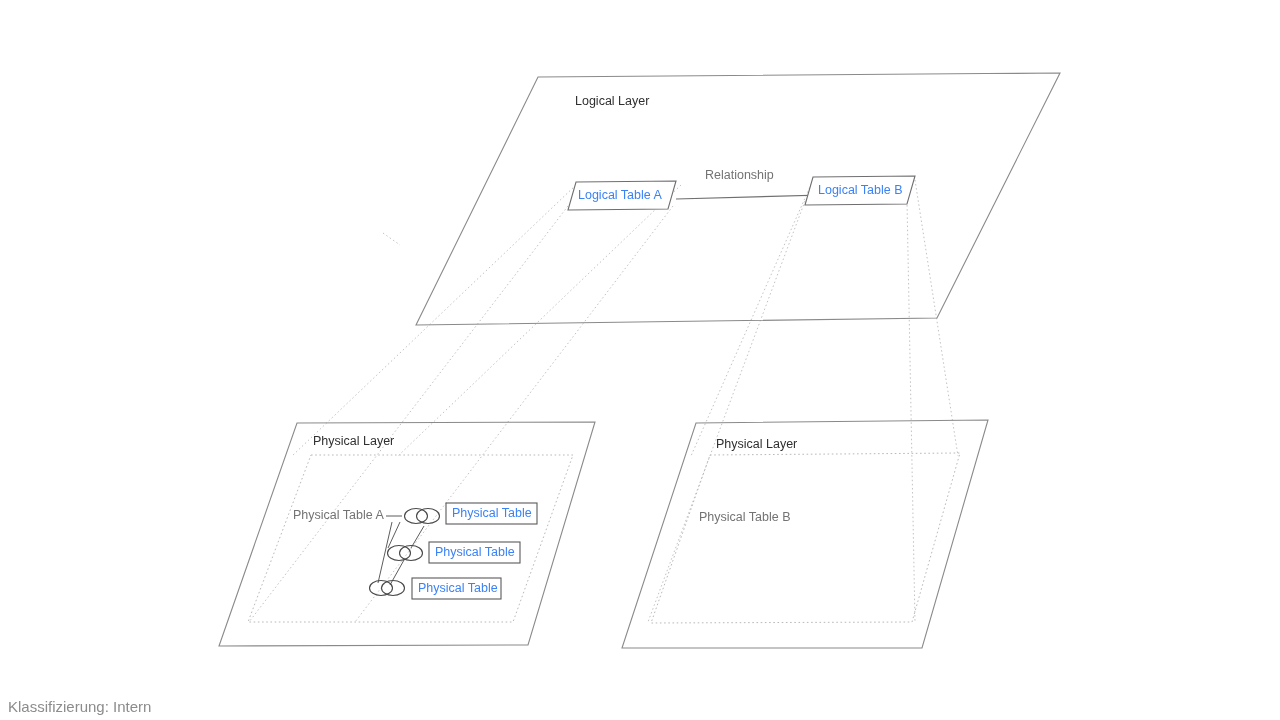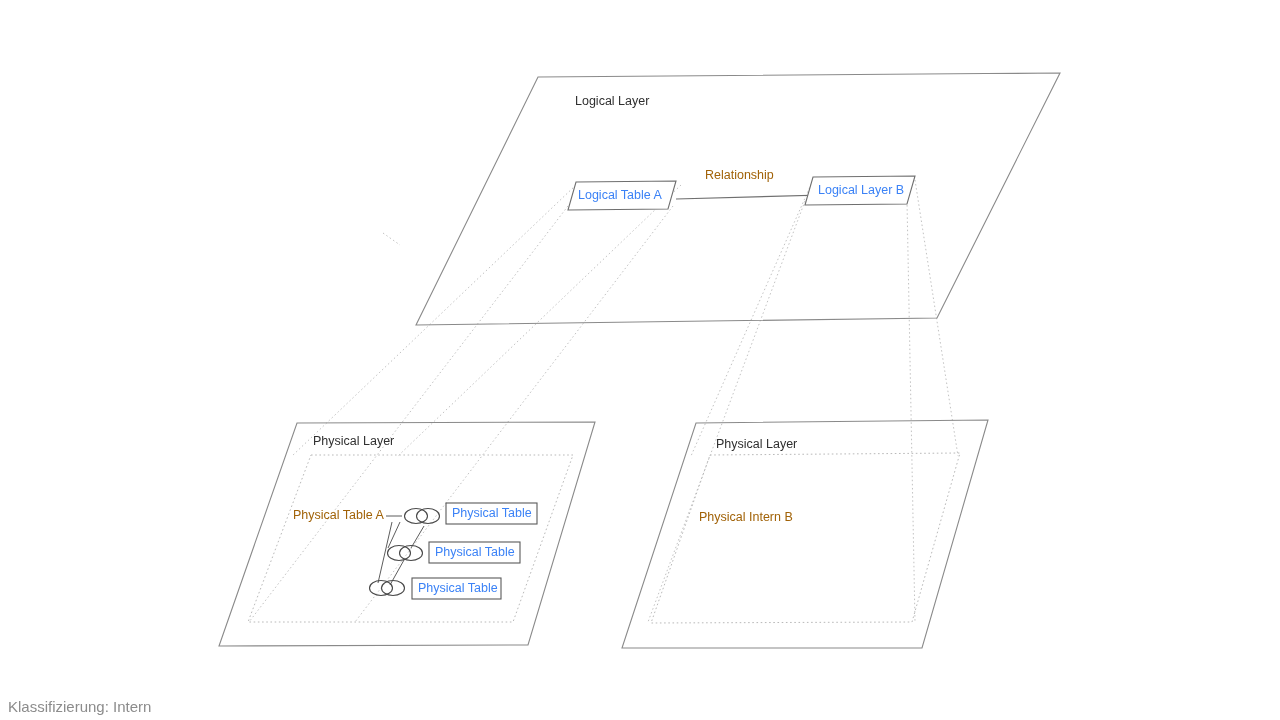--- a/index.html
+++ b/index.html
@@ -65,21 +65,21 @@
   }
   .plain-box {
     fill: #ffffff;
     stroke: #5a5a5a;
     stroke-width: 1.1;
   }
   .lbl {
     position: absolute;
     font-family: "Liberation Sans", sans-serif;
     font-size: 12.5px;
-    color: #a16207;
+    color: #737373;
     white-space: nowrap;
     line-height: 1;
   }
   .lbl-plane {
     font-size: 12.5px;
     color: #2f2f2f;
   }
   .lbl-box {
     font-size: 12.5px;
     color: #3b82f6;
@@ -168,33 +168,33 @@
       <rect class="plain-box" x="429" y="542" width="91" height="21" rx="0"></rect>
       <rect class="plain-box" x="412" y="578" width="89" height="21" rx="0"></rect>
     </g>
 
   </svg>
 
   <div class="lbl lbl-plane" style="left:575px; top:95px;">Logical Layer</div>
 
   <div class="lbl lbl-box" style="left:578px; top:189px;">Logical Table A</div>
 
-  <div class="lbl lbl-box" style="left:818px; top:184px;">Logical Layer B</div>
+  <div class="lbl lbl-box" style="left:818px; top:184px;">Logical Table B</div>
 
   <div class="lbl" style="left:705px; top:169px;">Relationship</div>
 
   <div class="lbl lbl-plane" style="left:313px; top:435px;">Physical Layer</div>
 
   <div class="lbl" style="left:293px; top:509px;text-align:right;">Physical Table A</div>
 
   <div class="lbl lbl-box" style="left:452px; top:507px;">Physical Table</div>
 
   <div class="lbl lbl-box" style="left:435px; top:546px;">Physical Table</div>
 
   <div class="lbl lbl-box" style="left:418px; top:582px;">Physical Table</div>
 
   <div class="lbl lbl-plane" style="left:716px; top:438px;">Physical Layer</div>
 
-  <div class="lbl" style="left:699px; top:511px;">Physical Intern B</div>
+  <div class="lbl" style="left:699px; top:511px;">Physical Table B</div>
 
   <div class="footer-note">Klassifizierung: Intern</div>
 
 </div>
 
 </body></html>

